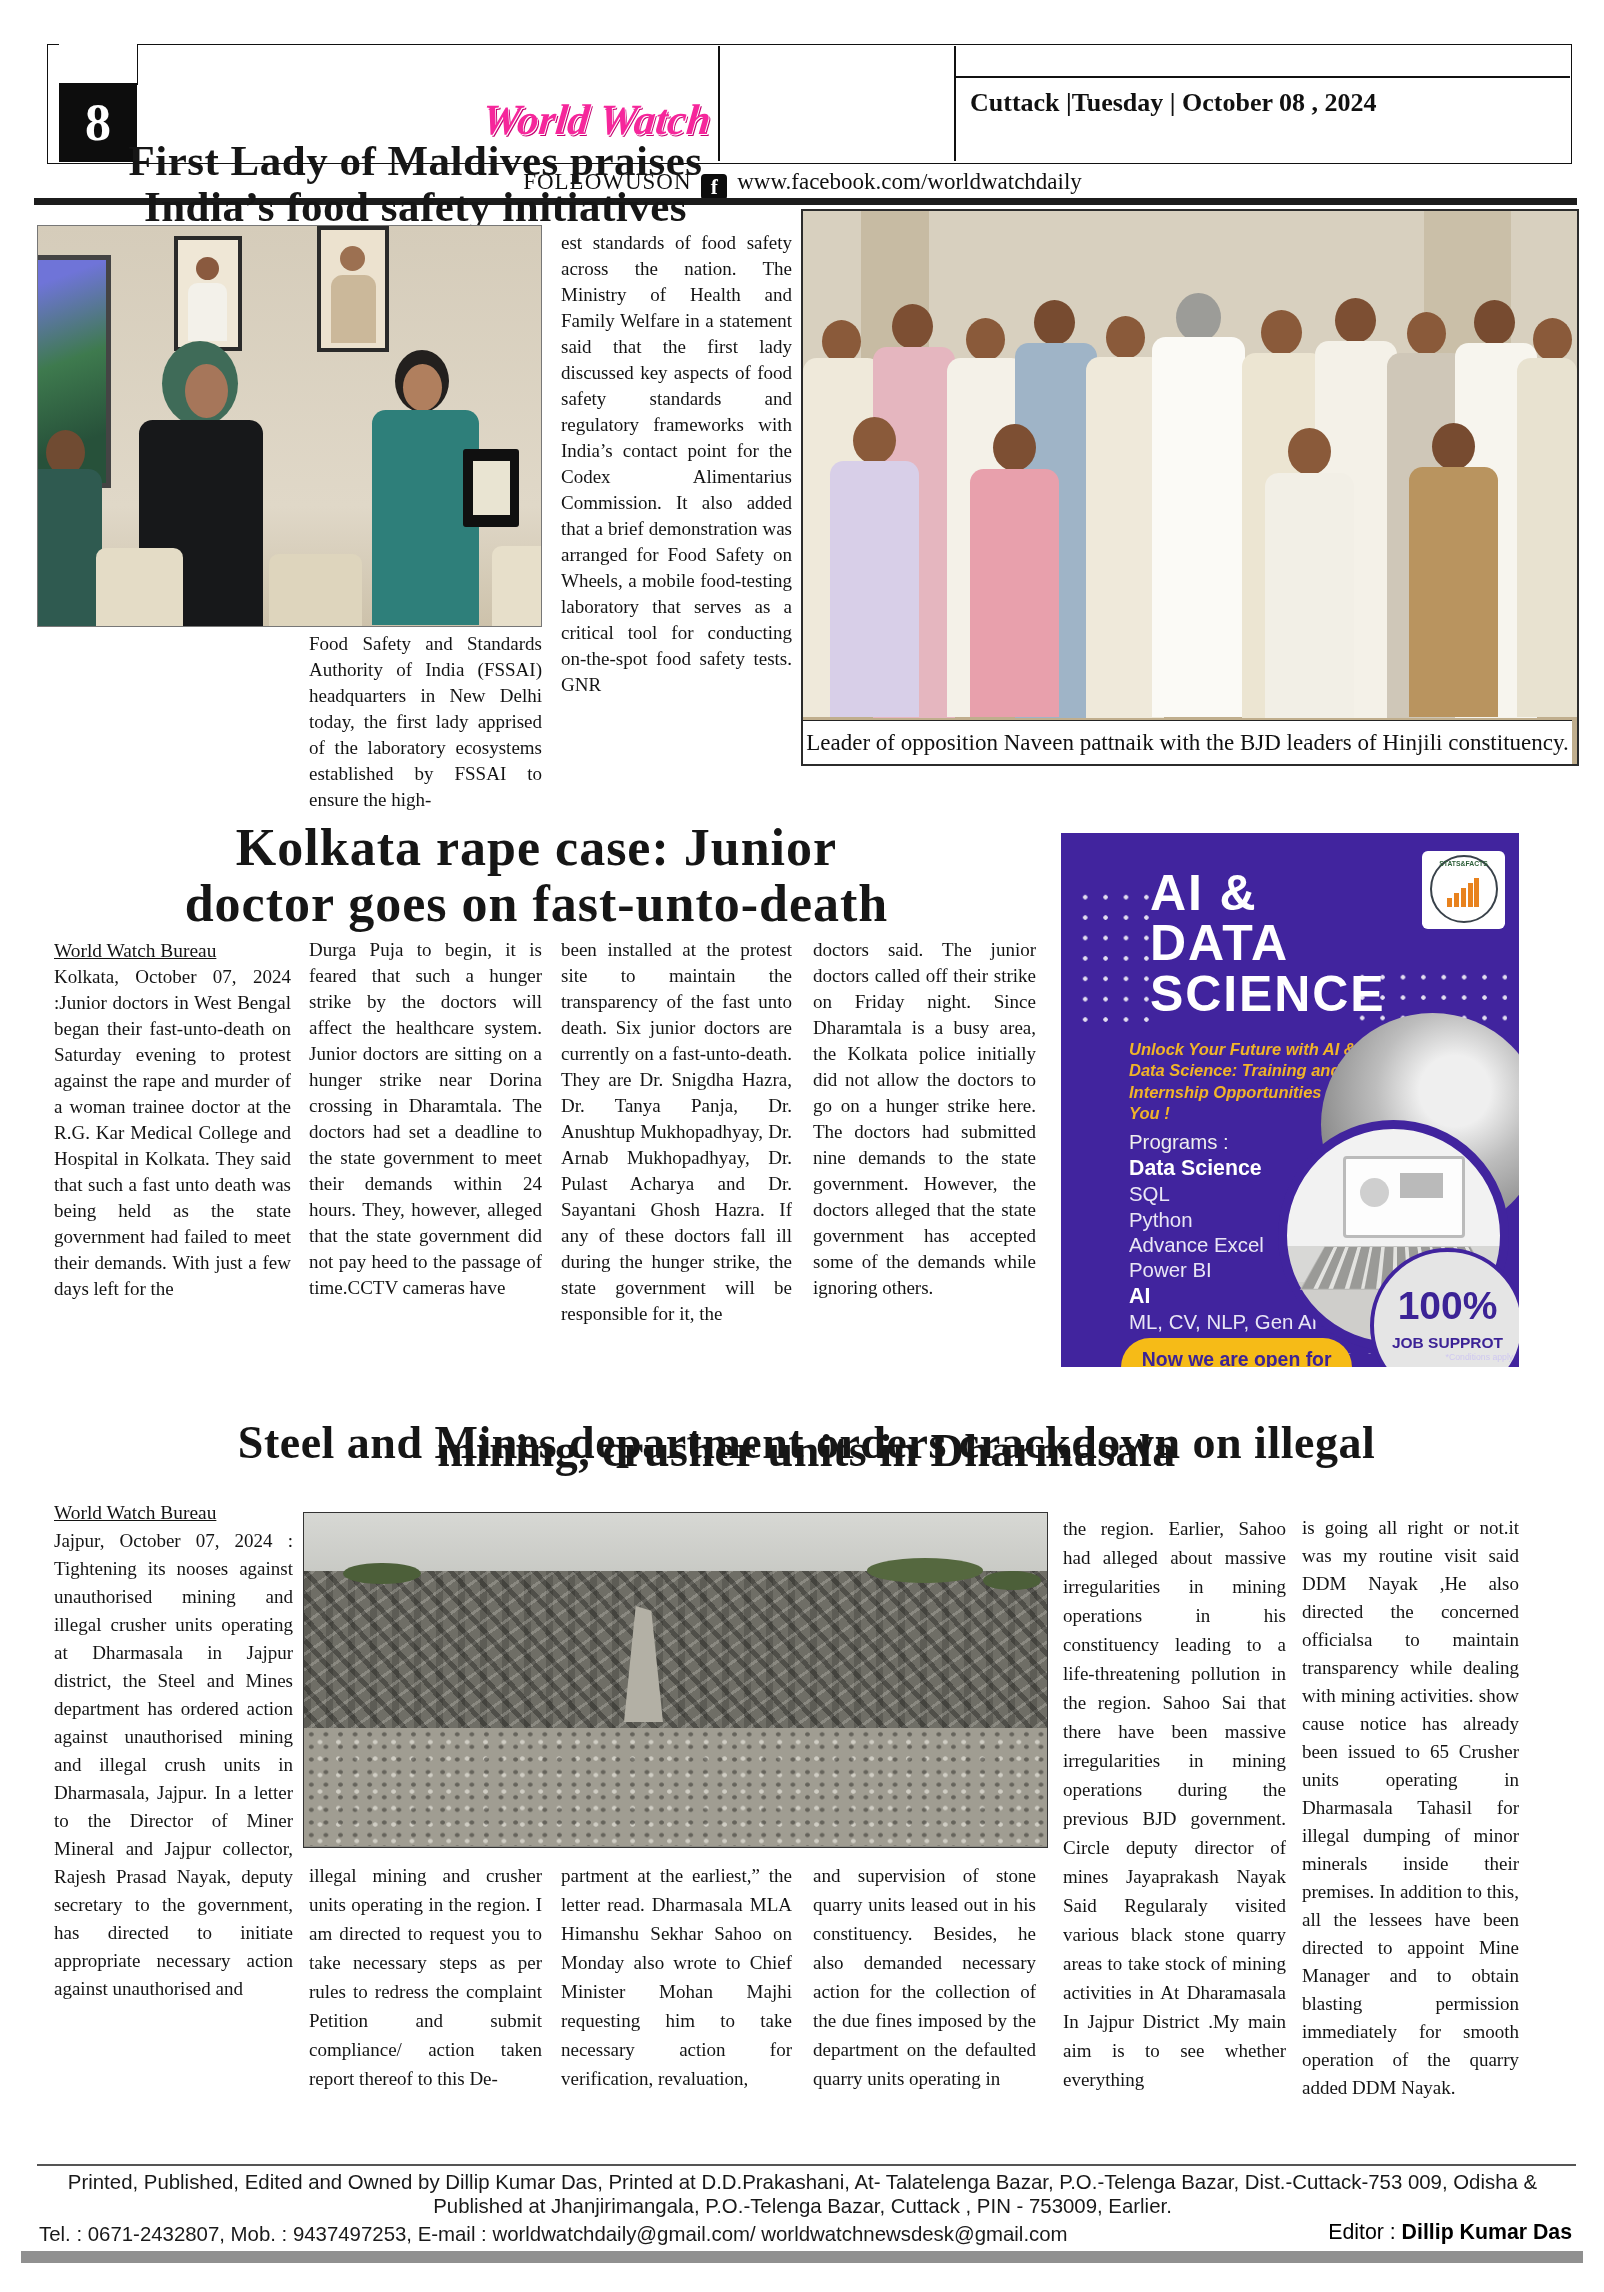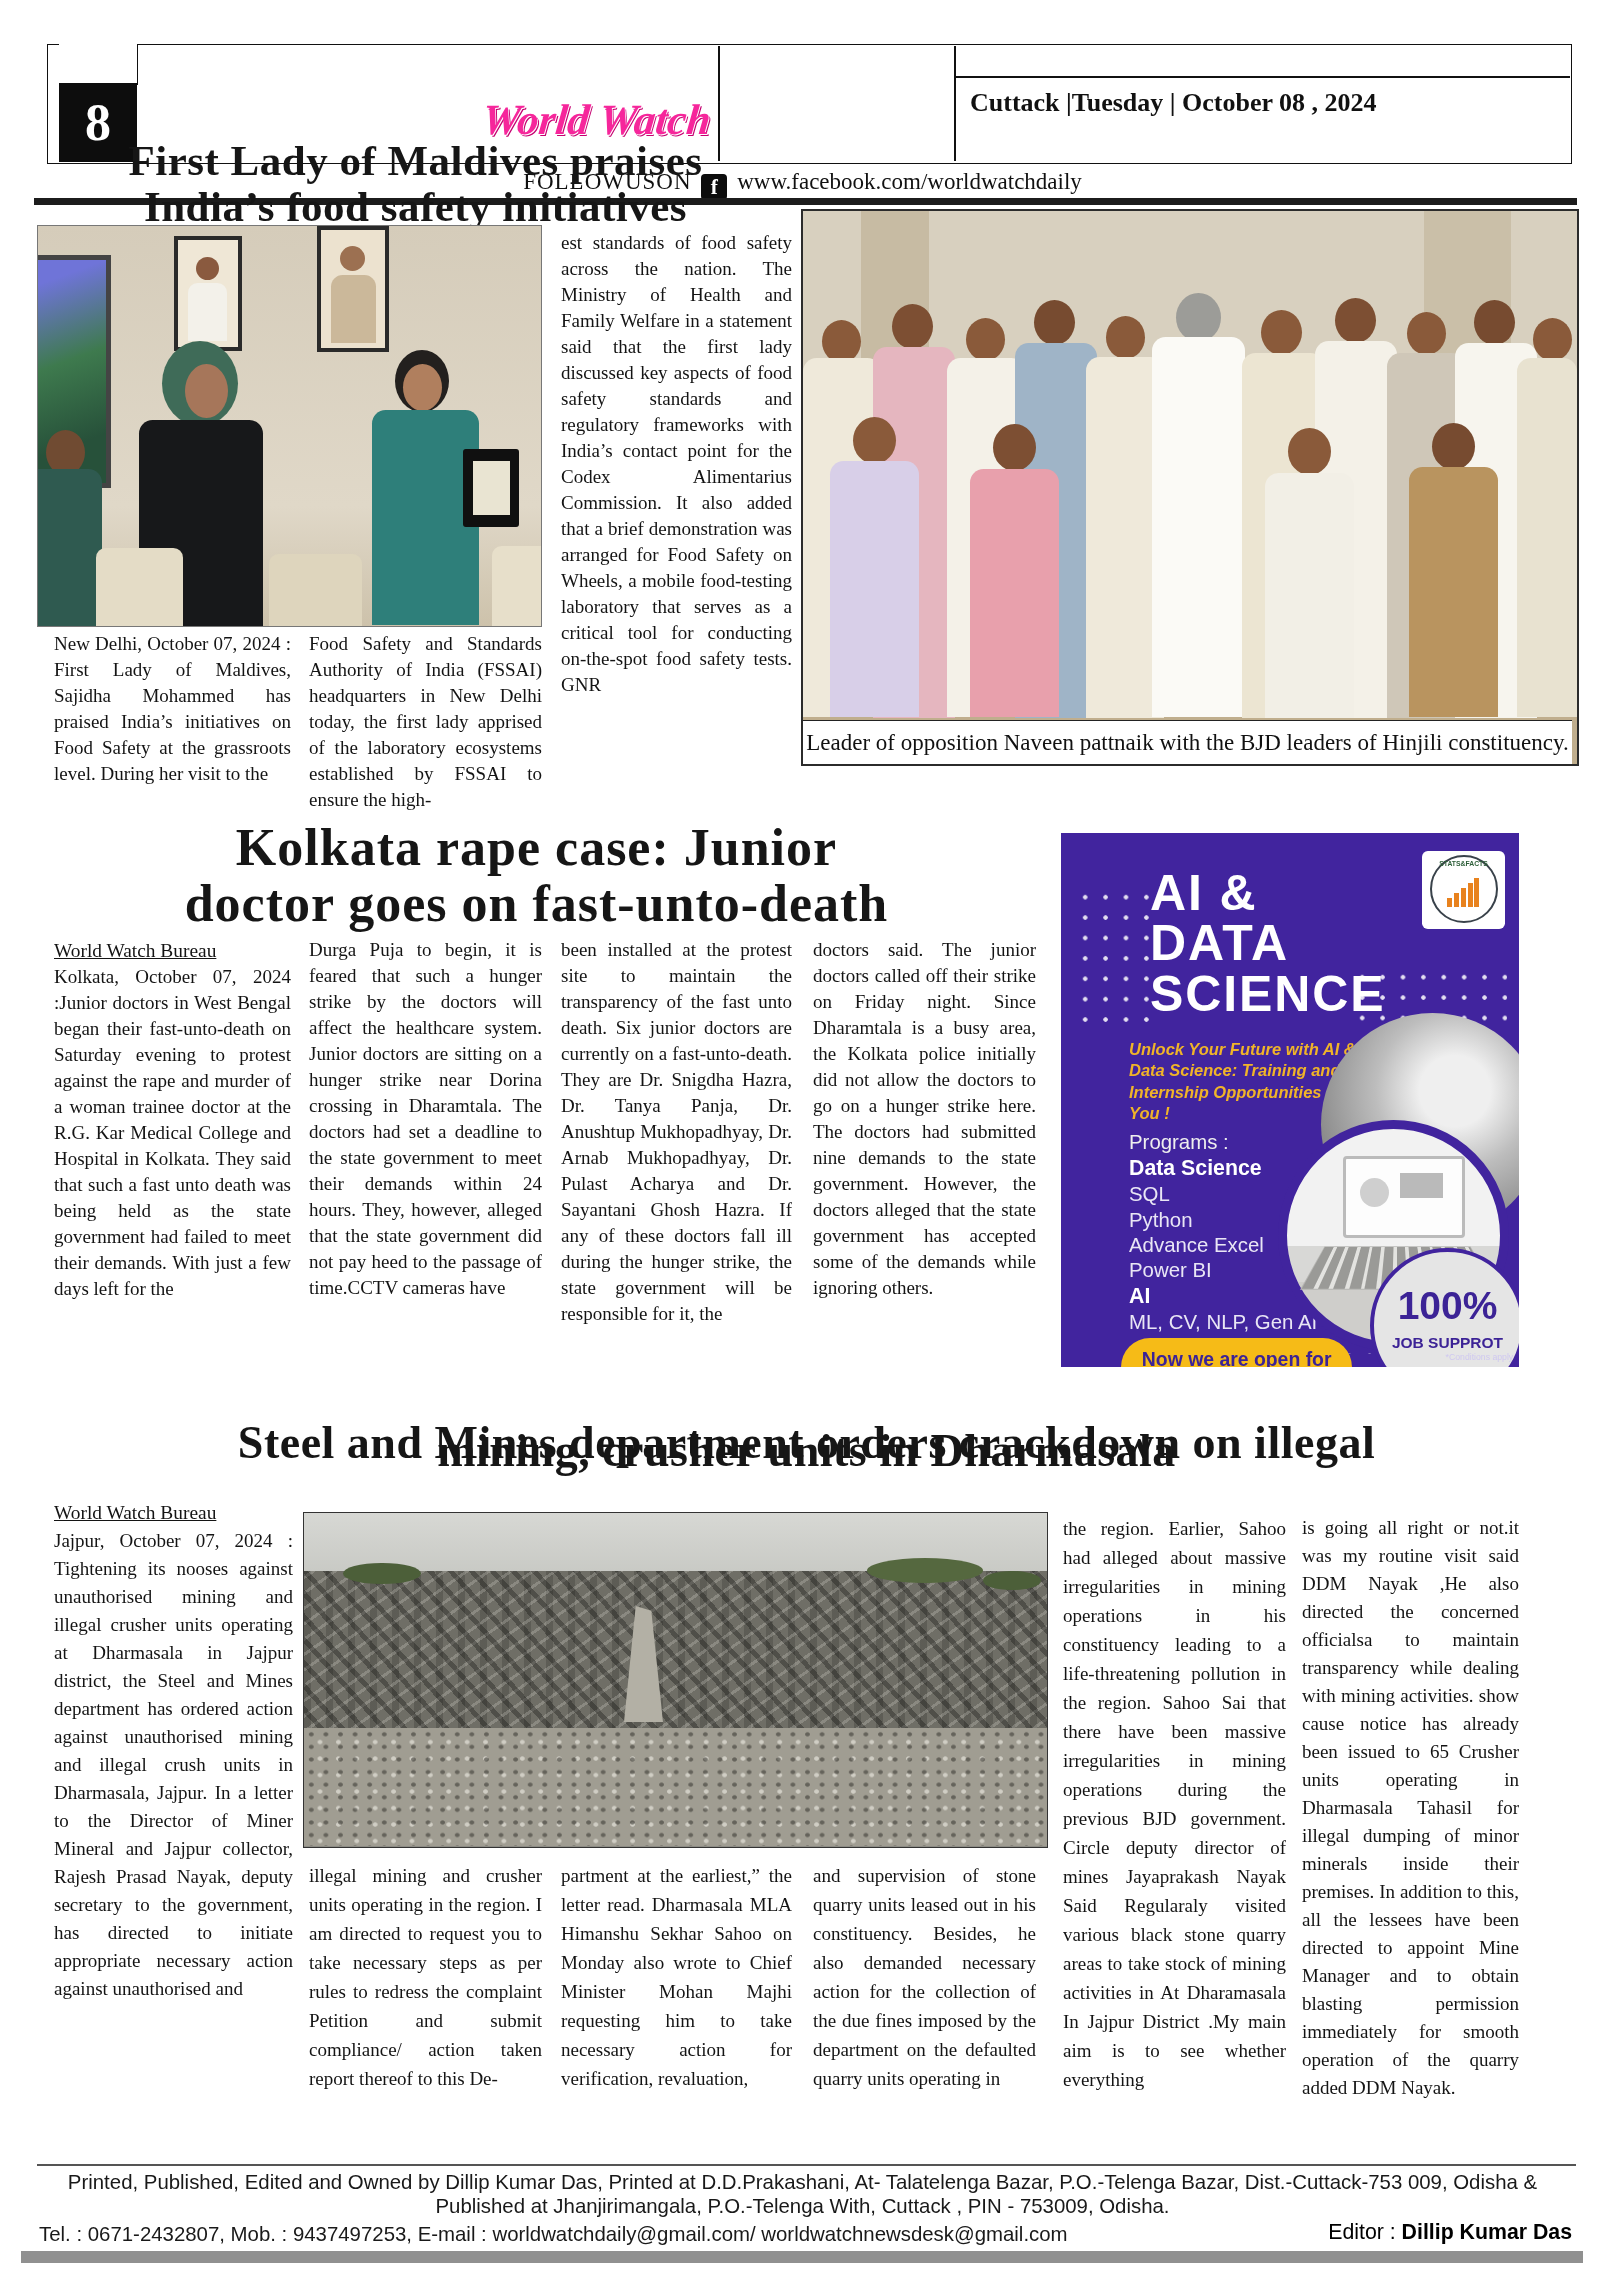--- a/index.html
+++ b/index.html
@@ -77,21 +77,20 @@
     <div class="tor" style="left:334px;top:184px;width:107px;height:215px;background:#2e7f7a;"></div>
     <div class="abs" style="left:425px;top:223px;width:56px;height:78px;background:#101010;border-radius:2.9px;">
       <div class="abs" style="left:9.7px;top:11.6px;width:37px;height:54px;background:#e9e4d2;"></div>
     </div>
 
     <div class="abs" style="left:58px;top:322px;width:87px;height:78px;background:#e4dcc6;border-radius:9.7px 9.7px 0 0;"></div>
     <div class="abs" style="left:231px;top:328px;width:93px;height:72px;background:#ded5bd;border-radius:9.7px 9.7px 0 0;"></div>
     <div class="abs" style="left:454px;top:320px;width:49px;height:80px;background:#e7dfca;border-radius:9.7px 0 0 0;"></div>
   </div>
 
-  <div class="body-col" style="left:54px;top:631px;width:237px;height:186px;">New Delhi, October 07, 2024 :  First Lady of Maldives, Sajidha Mohammed has praised India’s initiatives on Food Safety at the grassroots level. During her visit to the</div>
   <div class="body-col" style="left:309px;top:631px;width:233px;height:186px;">Food Safety and Standards Authority of India (FSSAI) headquarters in New Delhi today, the first lady apprised of the laboratory ecosystems established by FSSAI to ensure the high-</div>
   <div class="body-col" style="left:561px;top:230px;width:231px;height:587px;">est standards of food safety across the nation. The Ministry of Health and Family Welfare in a statement said that the first lady discussed key aspects of food safety standards and regulatory frameworks with India’s contact point for the Codex Alimentarius Commission. It also added that a brief demonstration was arranged for Food Safety on Wheels, a mobile food-testing laboratory that serves as a critical tool for conducting on-the-spot food safety tests. GNR</div>
 
   <div class="photo-frame" style="left:801px;top:209px;width:774px;height:553px;border:2.9px solid #2b2b2b;
               background:linear-gradient(#d8d0bf 0 58%,#cfc4ab 58% 84%,#c0ae8d 84%);">
     <div class="abs" style="left:58px;top:0;width:68px;height:213px;background:#c7bba3;"></div>
     <div class="abs" style="left:621px;top:0;width:87px;height:194px;background:#cabfa8;"></div>
 
     <div class="hd" style="left:19.4px;top:109px;width:39px;height:43px;background:#8a5a3a;"></div>
       <div class="tor" style="left:0px;top:147px;width:78px;height:359px;background:#efe9da;"></div>
@@ -214,21 +213,21 @@
   </div>
 
   <div class="body-col a3col" style="left:309px;top:1861px;width:233px;height:274px;">illegal mining and crusher units operating in the region. I am directed to request you to take necessary steps as per rules to redress the complaint Petition and submit compliance/ action taken report thereof to this De-</div>
   <div class="body-col a3col" style="left:561px;top:1861px;width:231px;height:274px;">partment at the earliest,” the letter read. Dharmasala MLA Himanshu Sekhar Sahoo on Monday also wrote to Chief Minister Mohan Majhi requesting him to take necessary action for verification, revaluation,</div>
   <div class="body-col a3col" style="left:813px;top:1861px;width:223px;height:274px;">and supervision of stone quarry units leased out in his constituency. Besides, he also demanded necessary action for the collection of the due fines imposed by the department on the defaulted quarry units operating in</div>
   <div class="body-col a3col" style="left:1063px;top:1514px;width:223px;height:621px;line-height:29px;">the region.  Earlier, Sahoo had alleged about massive irregularities in mining operations in his constituency leading to a life-threatening pollution in the region.  Sahoo Sai that there have been massive irregularities in mining operations during the previous BJD government. Circle deputy director of mines Jayaprakash Nayak Said Regularaly  visited various black stone quarry areas to take stock of mining activities in At Dharamasala In Jajpur District .My main aim is to see whether everything</div>
   <div class="body-col" style="left:1302px;top:1514px;width:217px;height:631px;line-height:28px;">is going all right or not.it was my routine visit said DDM Nayak  ,He also directed the concerned officialsa to maintain transparency while dealing with mining activities. show cause notice has already been issued to 65 Crusher units operating in Dharmasala Tahasil for illegal dumping of minor minerals inside their premises. In addition to this, all the lessees have been directed to appoint Mine Manager and to obtain blasting permission immediately for smooth operation of the quarry added DDM Nayak.</div>
 
   <div class="rule" style="left:37px;top:2164px;width:1539px;height:1.9px;background:#555;"></div>
   <div class="abs" style="left:0;top:2170px;width:1605px;text-align:center;font:400 20.4px/24px 'Liberation Sans',sans-serif;color:#191919;">Printed, Published, Edited and Owned by Dillip Kumar Das, Printed at D.D.Prakashani, At- Talatelenga Bazar, P.O.-Telenga Bazar, Dist.-Cuttack-753 009, Odisha &amp;</div>
-  <div class="abs" style="left:0;top:2194px;width:1605px;text-align:center;font:400 20.4px/24px 'Liberation Sans',sans-serif;color:#191919;">Published at Jhanjirimangala, P.O.-Telenga With, Cuttack , PIN - 753009, Odisha.</div>
+  <div class="abs" style="left:0;top:2194px;width:1605px;text-align:center;font:400 20.4px/24px 'Liberation Sans',sans-serif;color:#191919;">Published at Jhanjirimangala, P.O.-Telenga Bazar, Cuttack , PIN - 753009, Earlier.</div>
   <div class="abs" style="left:39px;top:2222px;width:1067px;font:400 20.4px/24px 'Liberation Sans',sans-serif;color:#191919;">Tel. : 0671-2432807, Mob. : 9437497253, E-mail : worldwatchdaily@gmail.com/ worldwatchnewsdesk@gmail.com</div>
   <div class="abs" style="right:33px;top:2220px;font:400 21.3px/25px 'Liberation Sans',sans-serif;color:#000000;">
     <span>Editor : </span><span style="font-weight:700;">Dillip Kumar Das</span>
   </div>
   <div class="abs" style="left:21.3px;top:2251px;width:1562px;height:11.6px;background:#909090;"></div>
 
 </div>
 
 
 </body></html>

